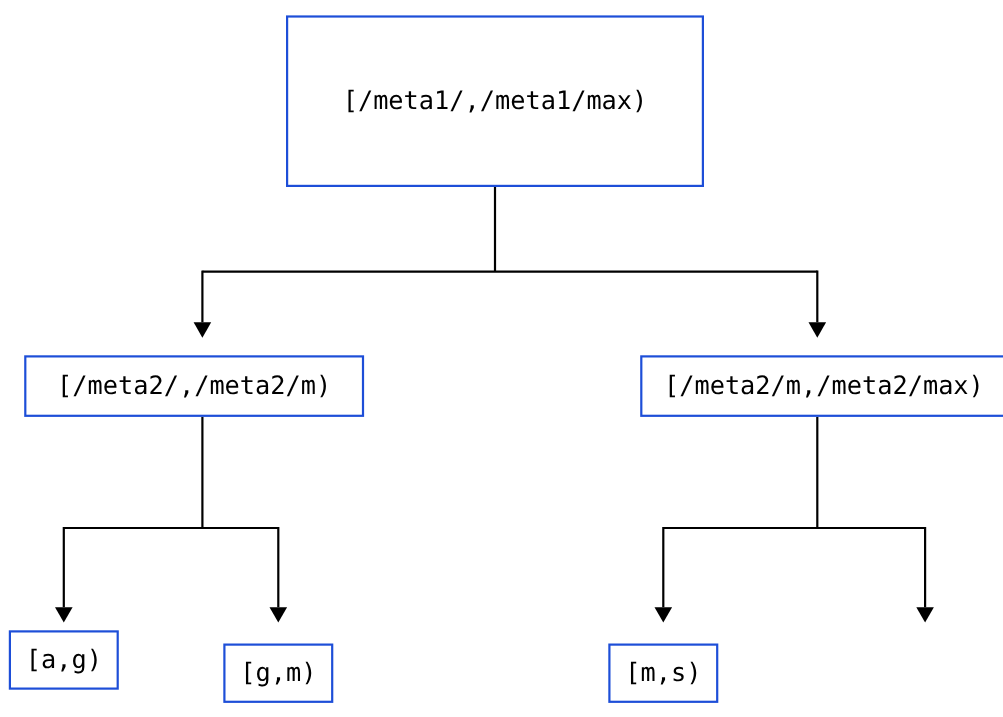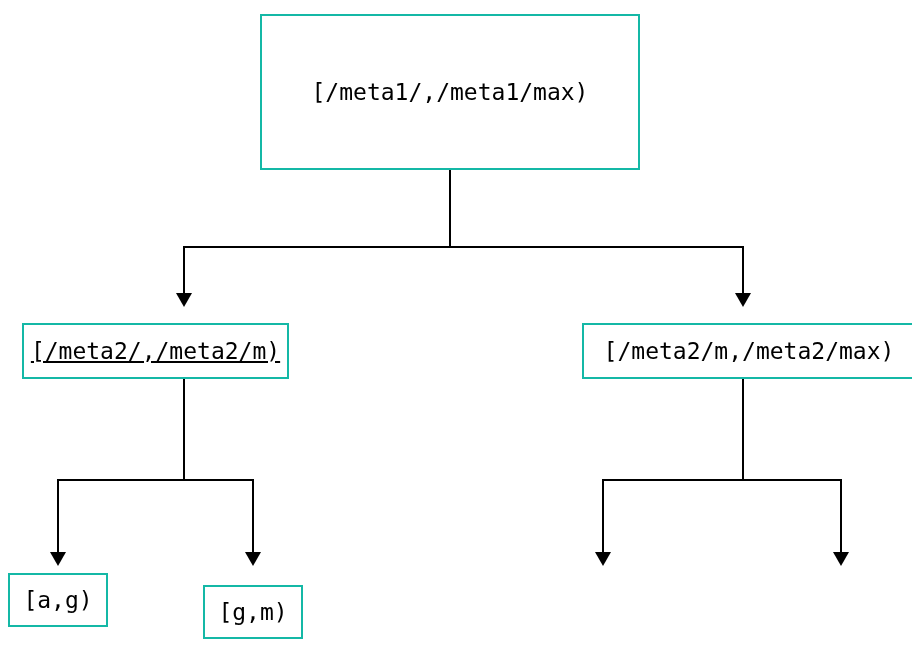--- a/index.html
+++ b/index.html
@@ -19,32 +19,32 @@
   .edges-layer {
     position: absolute;
     left: 0;
     top: 0;
     width: 912px;
     height: 652px;
   }
   .node {
     position: absolute;
     box-sizing: border-box;
-    border: 2px solid #14b8a6;
+    border: 2px solid #1d4ed8;
     background: #ffffff;
     display: flex;
     align-items: center;
     justify-content: center;
     font-size: 23px;
     line-height: 1;
     white-space: nowrap;
     letter-spacing: 0;
   }
   .node-root      { left: 260px; top: 14px;  width: 380px; height: 156px; }
-  .node-meta2-low { left: 22px;  top: 323px; width: 267px; height: 56px; text-decoration: underline; }
+  .node-meta2-low { left: 22px;  top: 323px; width: 309px; height: 56px; }
   .node-meta2-high{ left: 582px; top: 323px; width: 334px; height: 56px; text-align: right; }
   .node-leaf-ag   { left: 8px;   top: 573px; width: 100px; height: 54px; }
   .node-leaf-gm   { left: 203px; top: 585px; width: 100px; height: 54px; }
   .node-leaf-ms   { left: 553px; top: 585px; width: 100px; height: 54px; }
   .node-leaf-smax { left: 777px; top: 585px; width: 129px; height: 54px; }
 </style>
 </head>
 <body>
 
 <div class="canvas">
@@ -92,15 +92,18 @@
   </div>
 
   <div class="node node-leaf-ag">
     <span>[a,g)</span>
   </div>
 
   <div class="node node-leaf-gm">
     <span>[g,m)</span>
   </div>
 
+  <div class="node node-leaf-ms">
+    <span>[m,s)</span>
+  </div>
 
 
 </div>
 
 </body></html>

